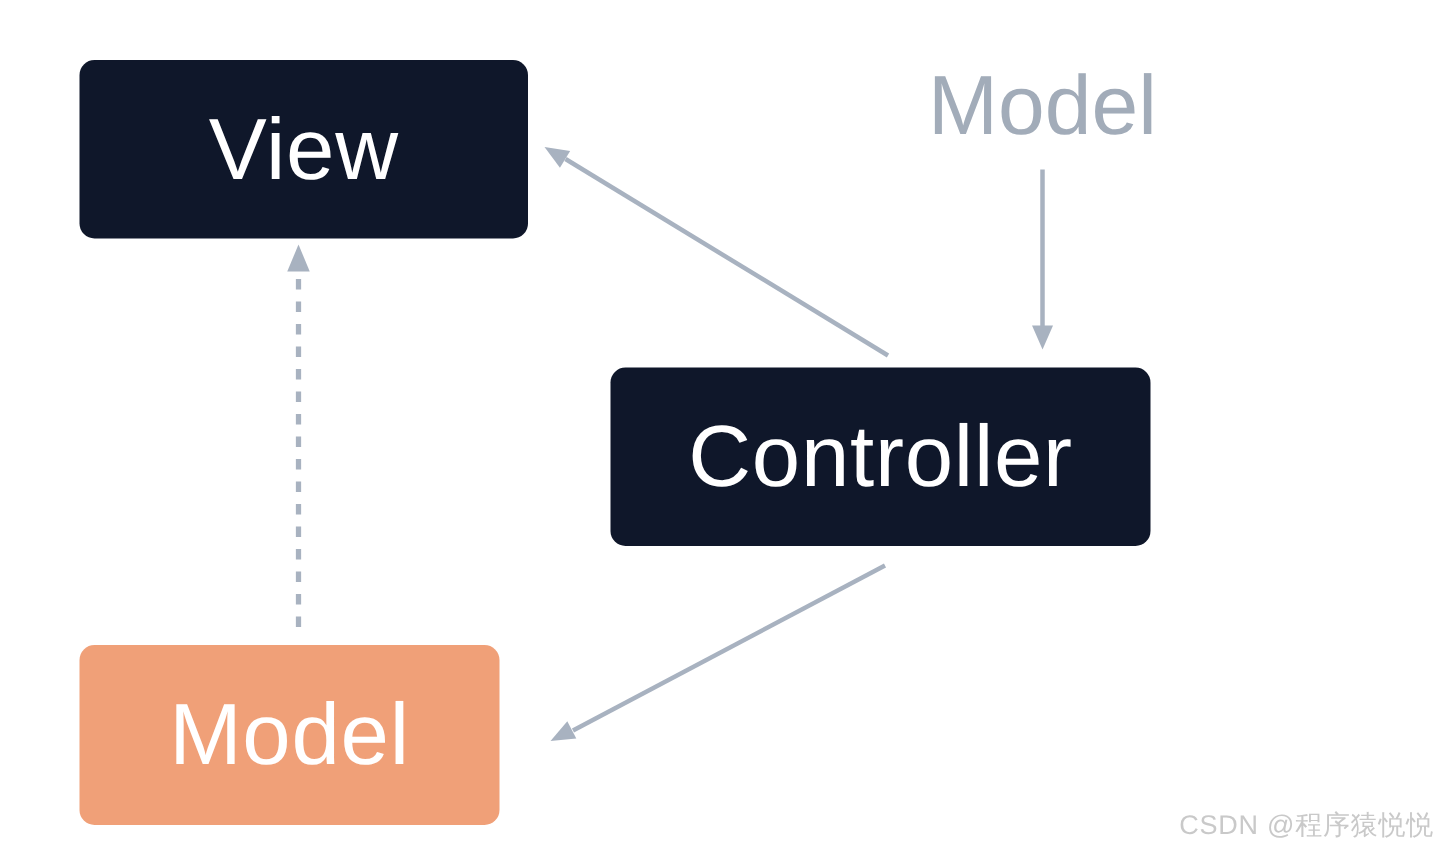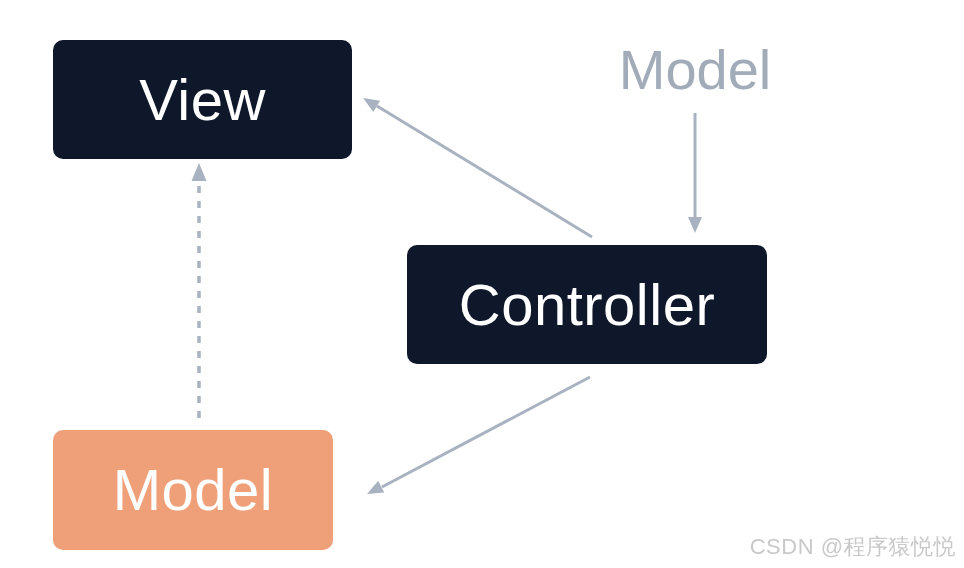--- a/index.html
+++ b/index.html
@@ -71,21 +71,21 @@
     width: 240px;
     text-align: center;
     font-size: 56px;
     font-weight: 400;
     line-height: 1;
   }
   .watermark {
     position: absolute;
     right: 8px;
     bottom: 6px;
-    font-size: 22px;
+    font-size: 18px;
     font-weight: 400;
     letter-spacing: 0.5px;
   }
 </style>
 </head>
 <body>
 
 <div class="canvas">
 
   <svg class="edges" viewBox="0 0 964 568" xmlns="http://www.w3.org/2000/svg">

